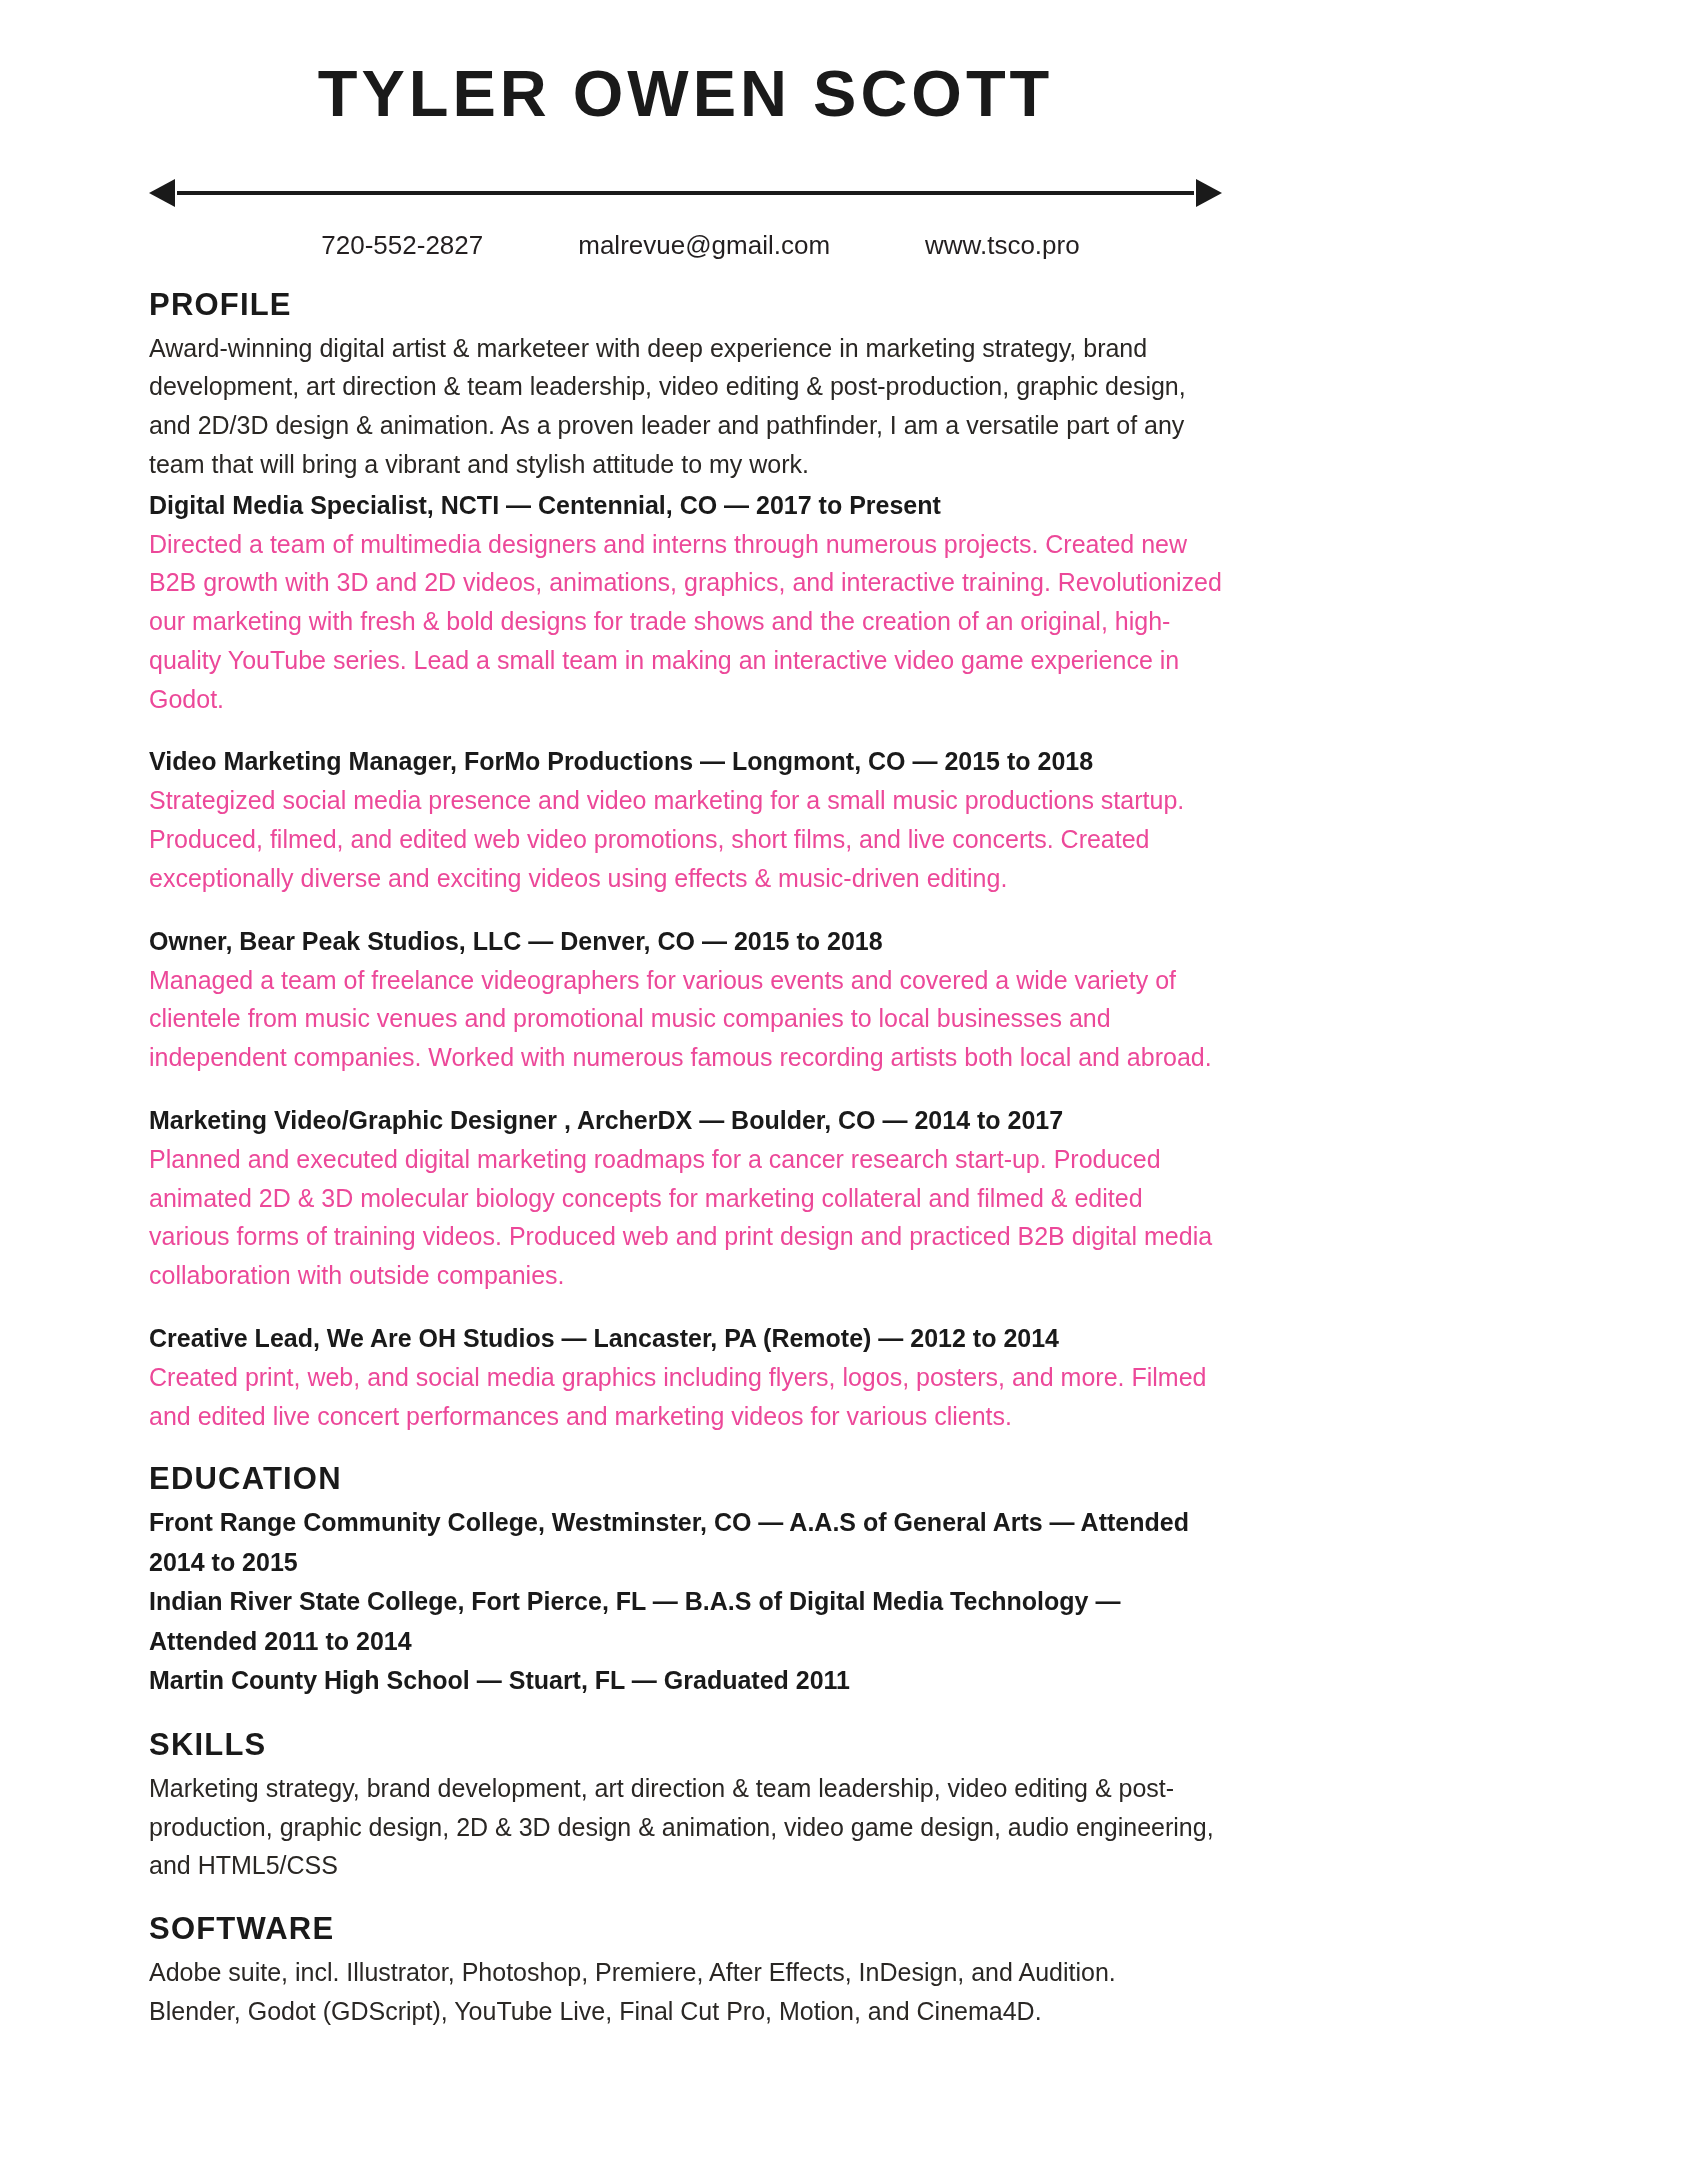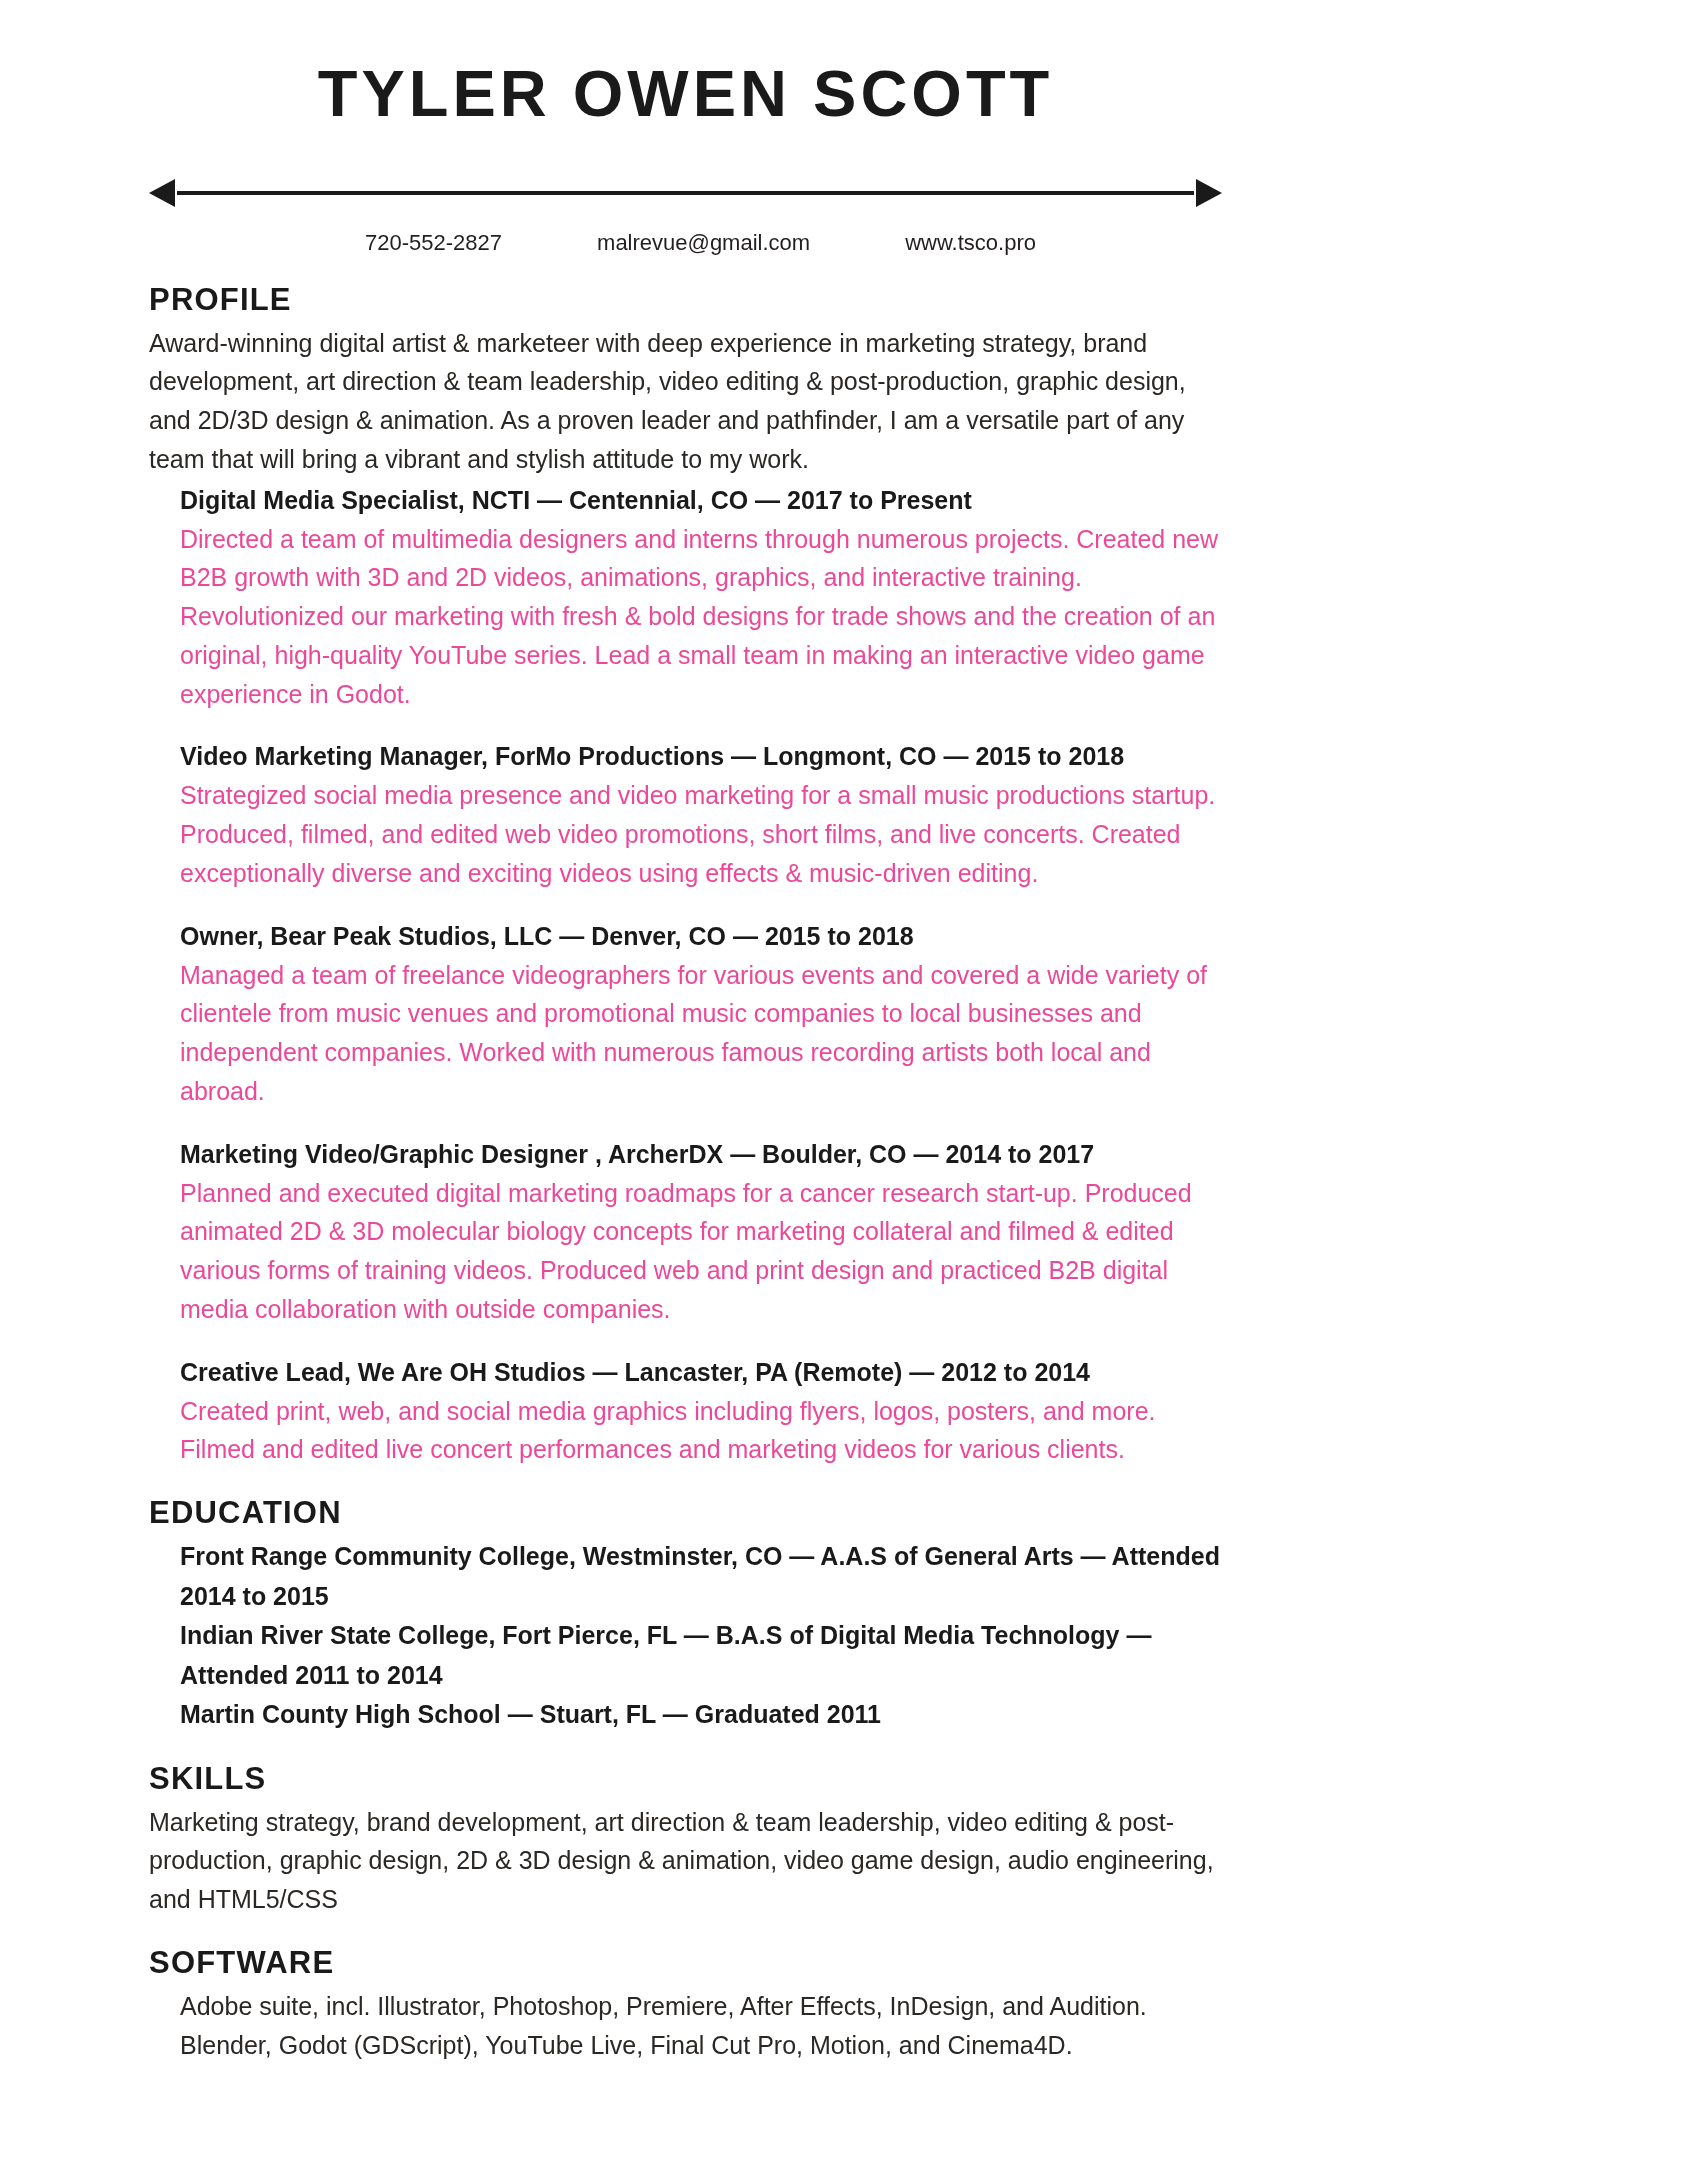--- a/index.html
+++ b/index.html
@@ -58,21 +58,21 @@
     border-right: 26px solid #1a1a1a;
   }
   .arrow-right {
     right: 0;
     border-left: 26px solid #1a1a1a;
   }
   .contact {
     display: flex;
     justify-content: center;
     gap: 95px;
-    font-size: 22px;
+    font-size: 26px;
     color: #231f20;
     margin-top: 14px;
     margin-bottom: 26px;
     padding-left: 30px;
   }
   .contact span { white-space: nowrap; }
 
   h2.section {
     font-size: 31px;
     font-weight: bold;
@@ -107,21 +107,21 @@
     color: #1a1a1a;
     line-height: 1.58;
     margin: 0;
   }
   .skills-text, .software-line {
     font-size: 25px;
     line-height: 1.55;
     color: #2a2724;
     margin: 0;
   }
-  #experience-list, #education-list, #software-list { display: block; margin-left: 31px; }
+  #experience-list, #education-list, #software-list { display: block; }
 </style>
 </head>
 <body>
 
 <div class="page">
 
   <h1 class="name">TYLER OWEN SCOTT</h1>
 
   <div class="rule-wrap">
     <div class="arrow-left"></div>

